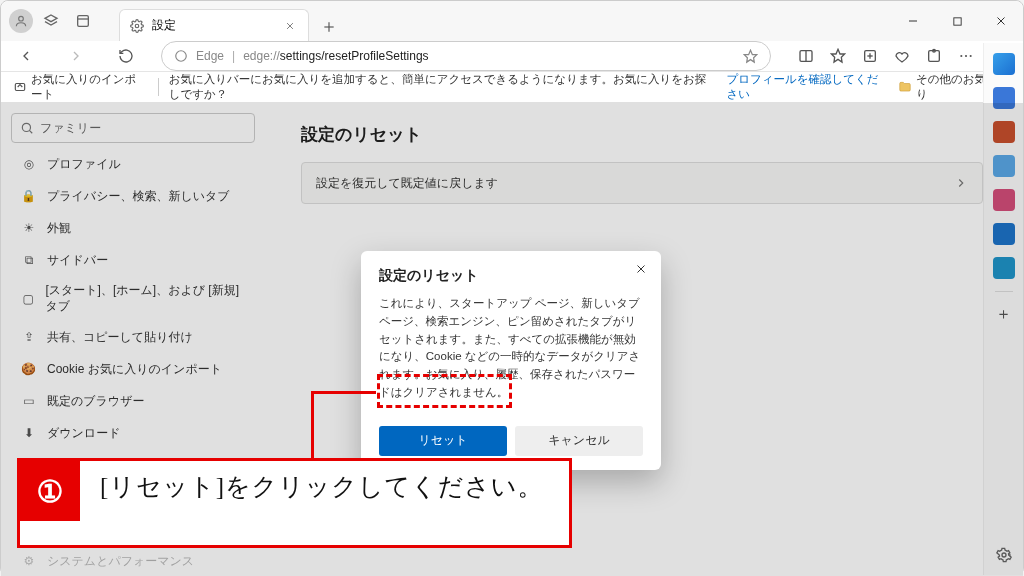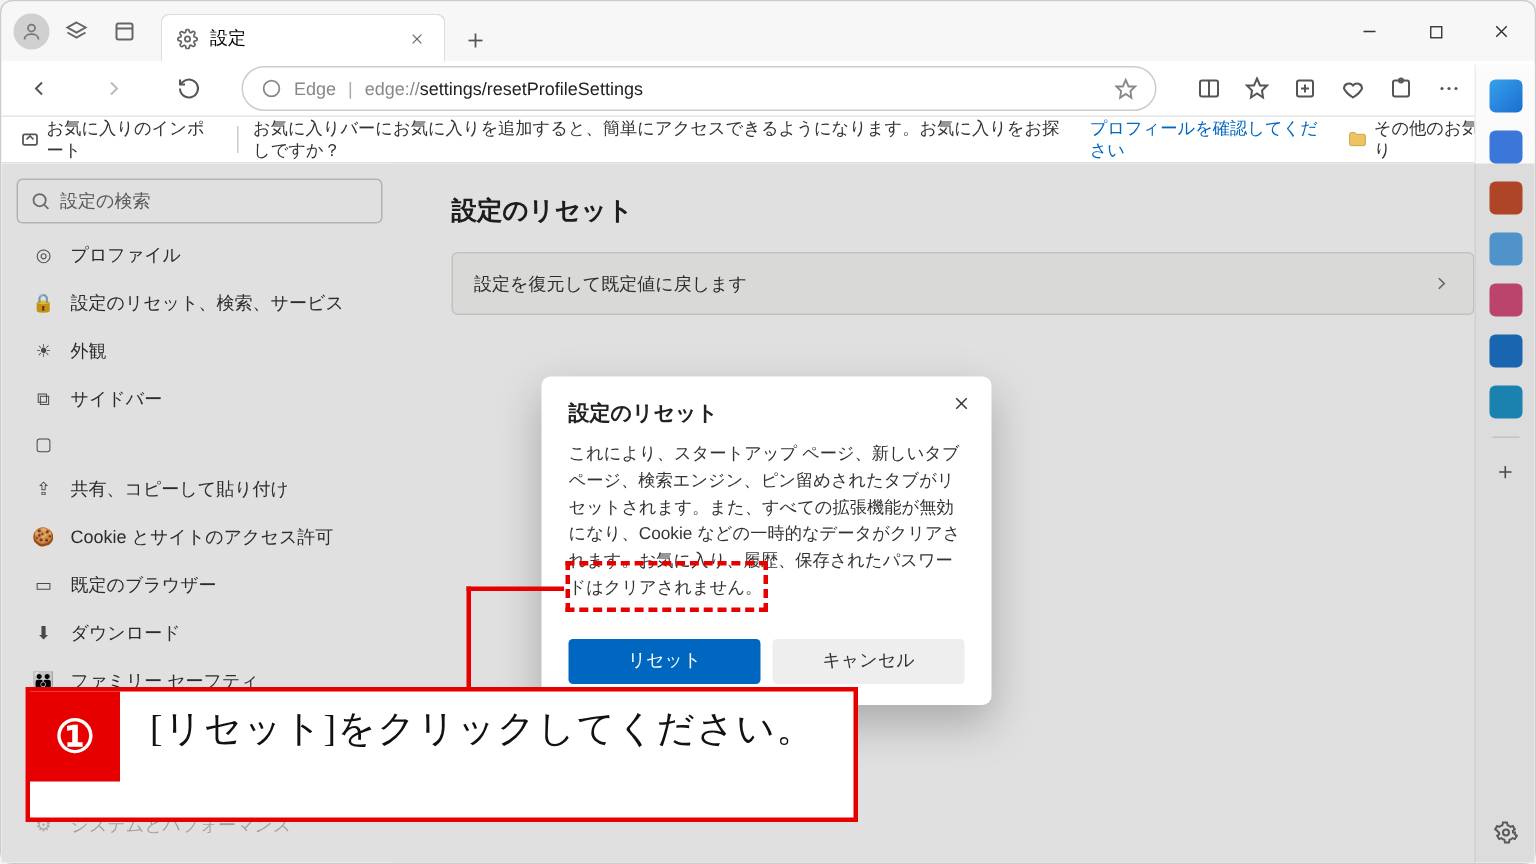--- a/index.html
+++ b/index.html
@@ -1,20 +1,20 @@
 <!DOCTYPE html>
 <html><head>
 <meta charset="utf-8">
 <style>
   * { box-sizing: border-box; margin: 0; padding: 0; }
   body { font-family: "Yu Gothic UI", "Meiryo", sans-serif; font-size: 12px; width: 1024px; height: 576px; overflow: hidden; background: #f3f3f3; position: relative; }
   .window { width: 1024px; height: 576px; background: #fff; border: 1px solid #ccc; border-radius: 8px; display: flex; flex-direction: column; position: relative; }
 
   
-  .titlebar { height: 40px; display: flex; align-items: center; background: #f7f7f7; border-top-left-radius: 8px; border-top-right-radius: 8px; }
+  .titlebar { height: 40px; display: flex; align-items: center; background: #f7f7f7; border-top-left-radius: 8px; border-top-right-radius: 8px; gap: 12px; }
   .tb-left { display: flex; align-items: center; gap: 4px; padding-left: 8px; }
   .tb-icon { width: 28px; height: 28px; display: flex; align-items: center; justify-content: center; border-radius: 4px; color: #555; }
   .avatar { width: 24px; height: 24px; background: #d0d0d0; border-radius: 50%; display: flex; align-items: center; justify-content: center; }
   .tabs { display: flex; align-items: flex-end; margin-left: 10px; flex: 1; height: 100%; }
   .tab { height: 32px; padding: 0 10px; background: #fff; border-top-left-radius: 6px; border-top-right-radius: 6px; display: flex; align-items: center; gap: 8px; min-width: 190px; margin-top: 8px; border: 1px solid #ddd; border-bottom: none; }
   .tab-close { width: 16px; height: 16px; display: flex; align-items: center; justify-content: center; color: #666; margin-left: auto; }
   .newtab { width: 28px; height: 28px; display: flex; align-items: center; justify-content: center; color: #555; margin-left: 6px; margin-top: 6px; }
   .win-controls { display: flex; }
   .win-btn { width: 44px; height: 34px; display: flex; align-items: center; justify-content: center; color: #333; }
 
@@ -250,48 +250,49 @@
 
   <div class="content-wrap">
     <div class="settings-nav">
       <div class="search-box">
         <span>
             <svg width="14" height="14" viewBox="0 0 24 24" fill="none" stroke="#777" stroke-width="2">
               <circle cx="11" cy="11" r="7"></circle>
               <line x1="21" y1="21" x2="16" y2="16"></line>
             </svg>
           </span>
-        <span>設定の検索</span>
+        <span>ファミリー</span>
       </div>
       <div class="nav-item">
           <span class="nicon">◎</span>
           <span>プロファイル</span>
         </div>
       <div class="nav-item">
           <span class="nicon">🔒</span>
-          <span>設定のリセット、検索、サービス</span>
+          <span>プライバシー、検索、新しいタブ</span>
         </div>
       <div class="nav-item">
           <span class="nicon">☀</span>
           <span>外観</span>
         </div>
       <div class="nav-item">
           <span class="nicon">⧉</span>
           <span>サイドバー</span>
         </div>
       <div class="nav-item" style="height:auto;padding-top:6px;padding-bottom:6px;">
           <span class="nicon">▢</span>
+          <span style="line-height:1.3">[スタート]、[ホーム]、および [新規] タブ</span>
         </div>
       <div class="nav-item">
           <span class="nicon">⇪</span>
           <span>共有、コピーして貼り付け</span>
         </div>
       <div class="nav-item">
           <span class="nicon">🍪</span>
-          <span>Cookie とサイトのアクセス許可</span>
+          <span>Cookie お気に入りのインポート</span>
         </div>
       <div class="nav-item">
           <span class="nicon">▭</span>
           <span>既定のブラウザー</span>
         </div>
       <div class="nav-item">
           <span class="nicon">⬇</span>
           <span>ダウンロード</span>
         </div>
       <div class="nav-item">

